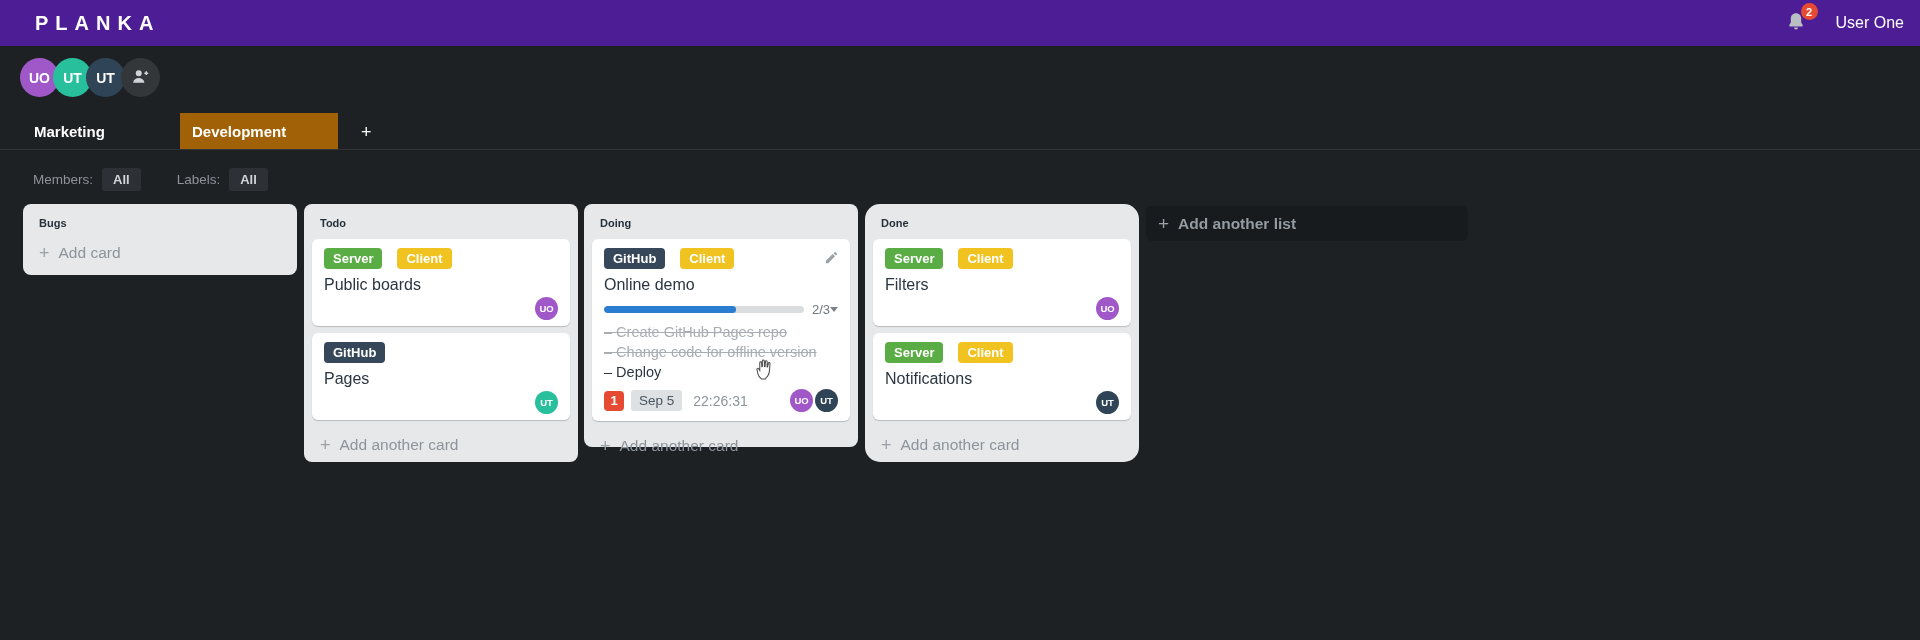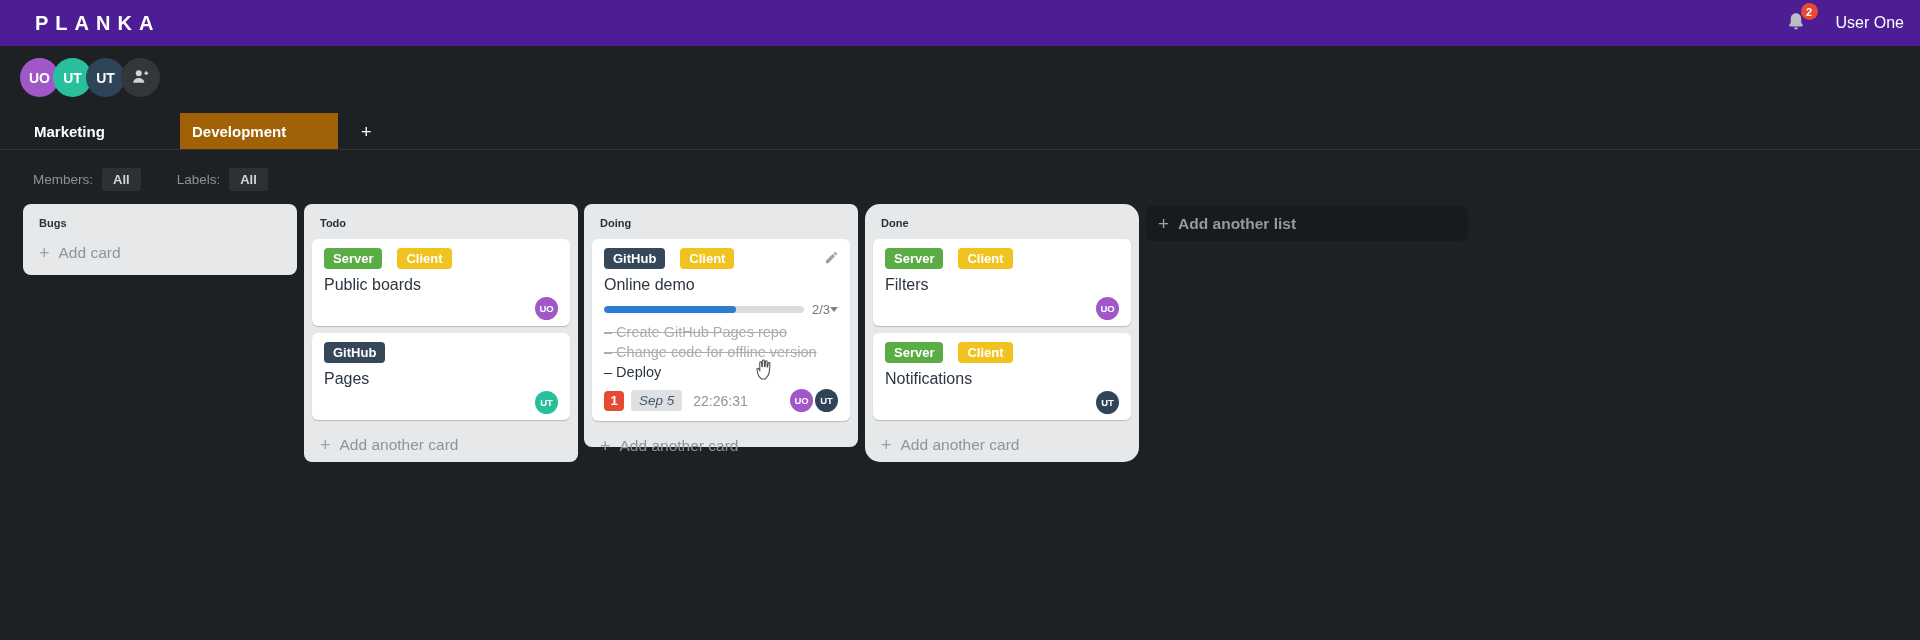--- a/index.html
+++ b/index.html
@@ -59,21 +59,21 @@
   .progress-fill{height:100%;border-radius:4px;}
   .progress-label{color:#6e767d;font-size:13px;cursor:pointer;display:flex;align-items:center;}
   .caret{width:0;height:0;border-left:4px solid transparent;border-right:4px solid transparent;
           border-top:5px solid #7a828a;}
   .task{font-size:14.5px;color:#2b3640;line-height:20px;}
   .task::before{content:"–  ";}
   .task.done{color:#a7adb3;text-decoration:line-through;}
   .meta-row{display:flex;align-items:center;gap:7px;margin-top:7px;}
   .notif-badge{width:20px;height:20px;border-radius:4px;color:#fff;font-size:13px;font-weight:bold;
           display:flex;align-items:center;justify-content:center;}
-  .due-badge{background:#dde1e4;color:#4c5560;font-size:13.5px;border-radius:3px;padding:3px 8px;cursor:pointer;font-style:italic;}
+  .due-badge{background:#dde1e4;color:#4c5560;font-size:13.5px;border-radius:3px;padding:3px 8px;cursor:pointer;}
   .timer{color:#8d949b;font-size:14px;margin-left:4px;cursor:pointer;}
   .meta-avatars{margin-left:auto;display:flex;gap:2px;}
   
   .add-list{position:absolute;left:1146px;top:206px;width:322px;height:35px;border:none;border-radius:6px;
           background:rgba(0,0,0,.18);color:#949ba1;font-size:15.5px;font-weight:bold;cursor:pointer;
           display:flex;align-items:center;gap:9px;padding:0 12px;box-sizing:border-box;font-family:inherit;}
   .add-list .plus{font-size:19px;}
   
   .hand-cursor{position:absolute;left:752px;top:355px;pointer-events:none;}
 </style>

